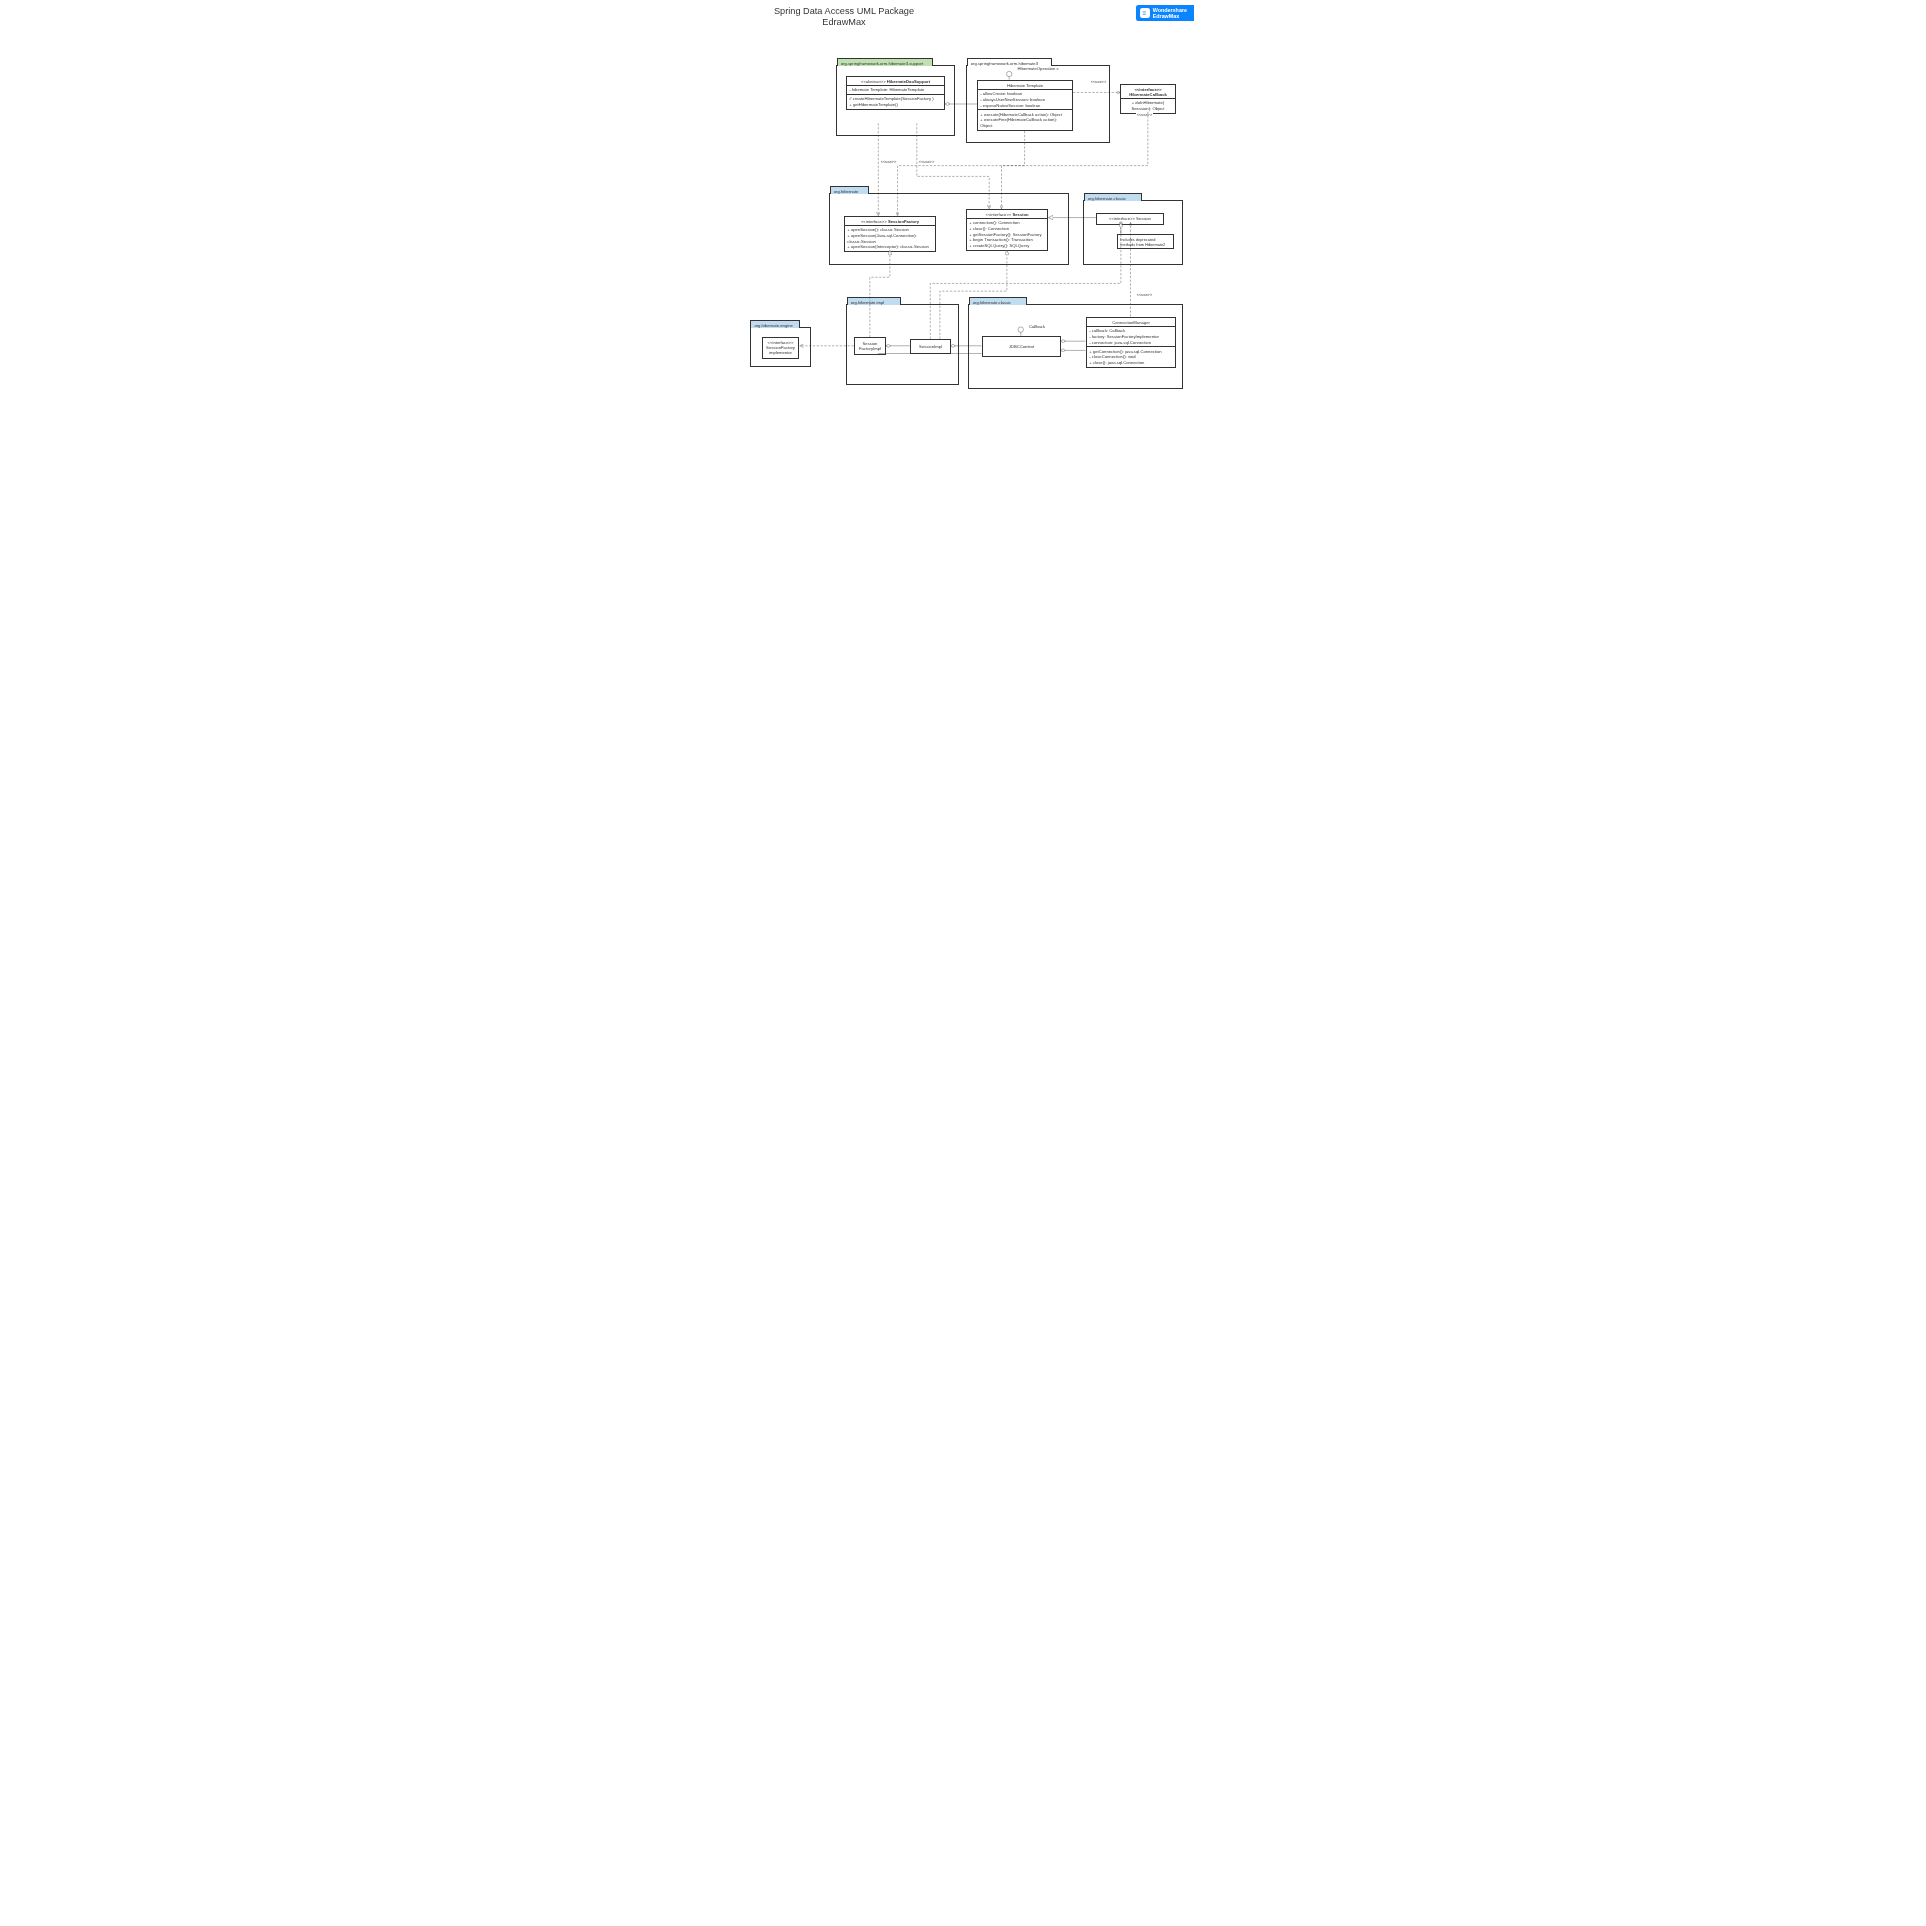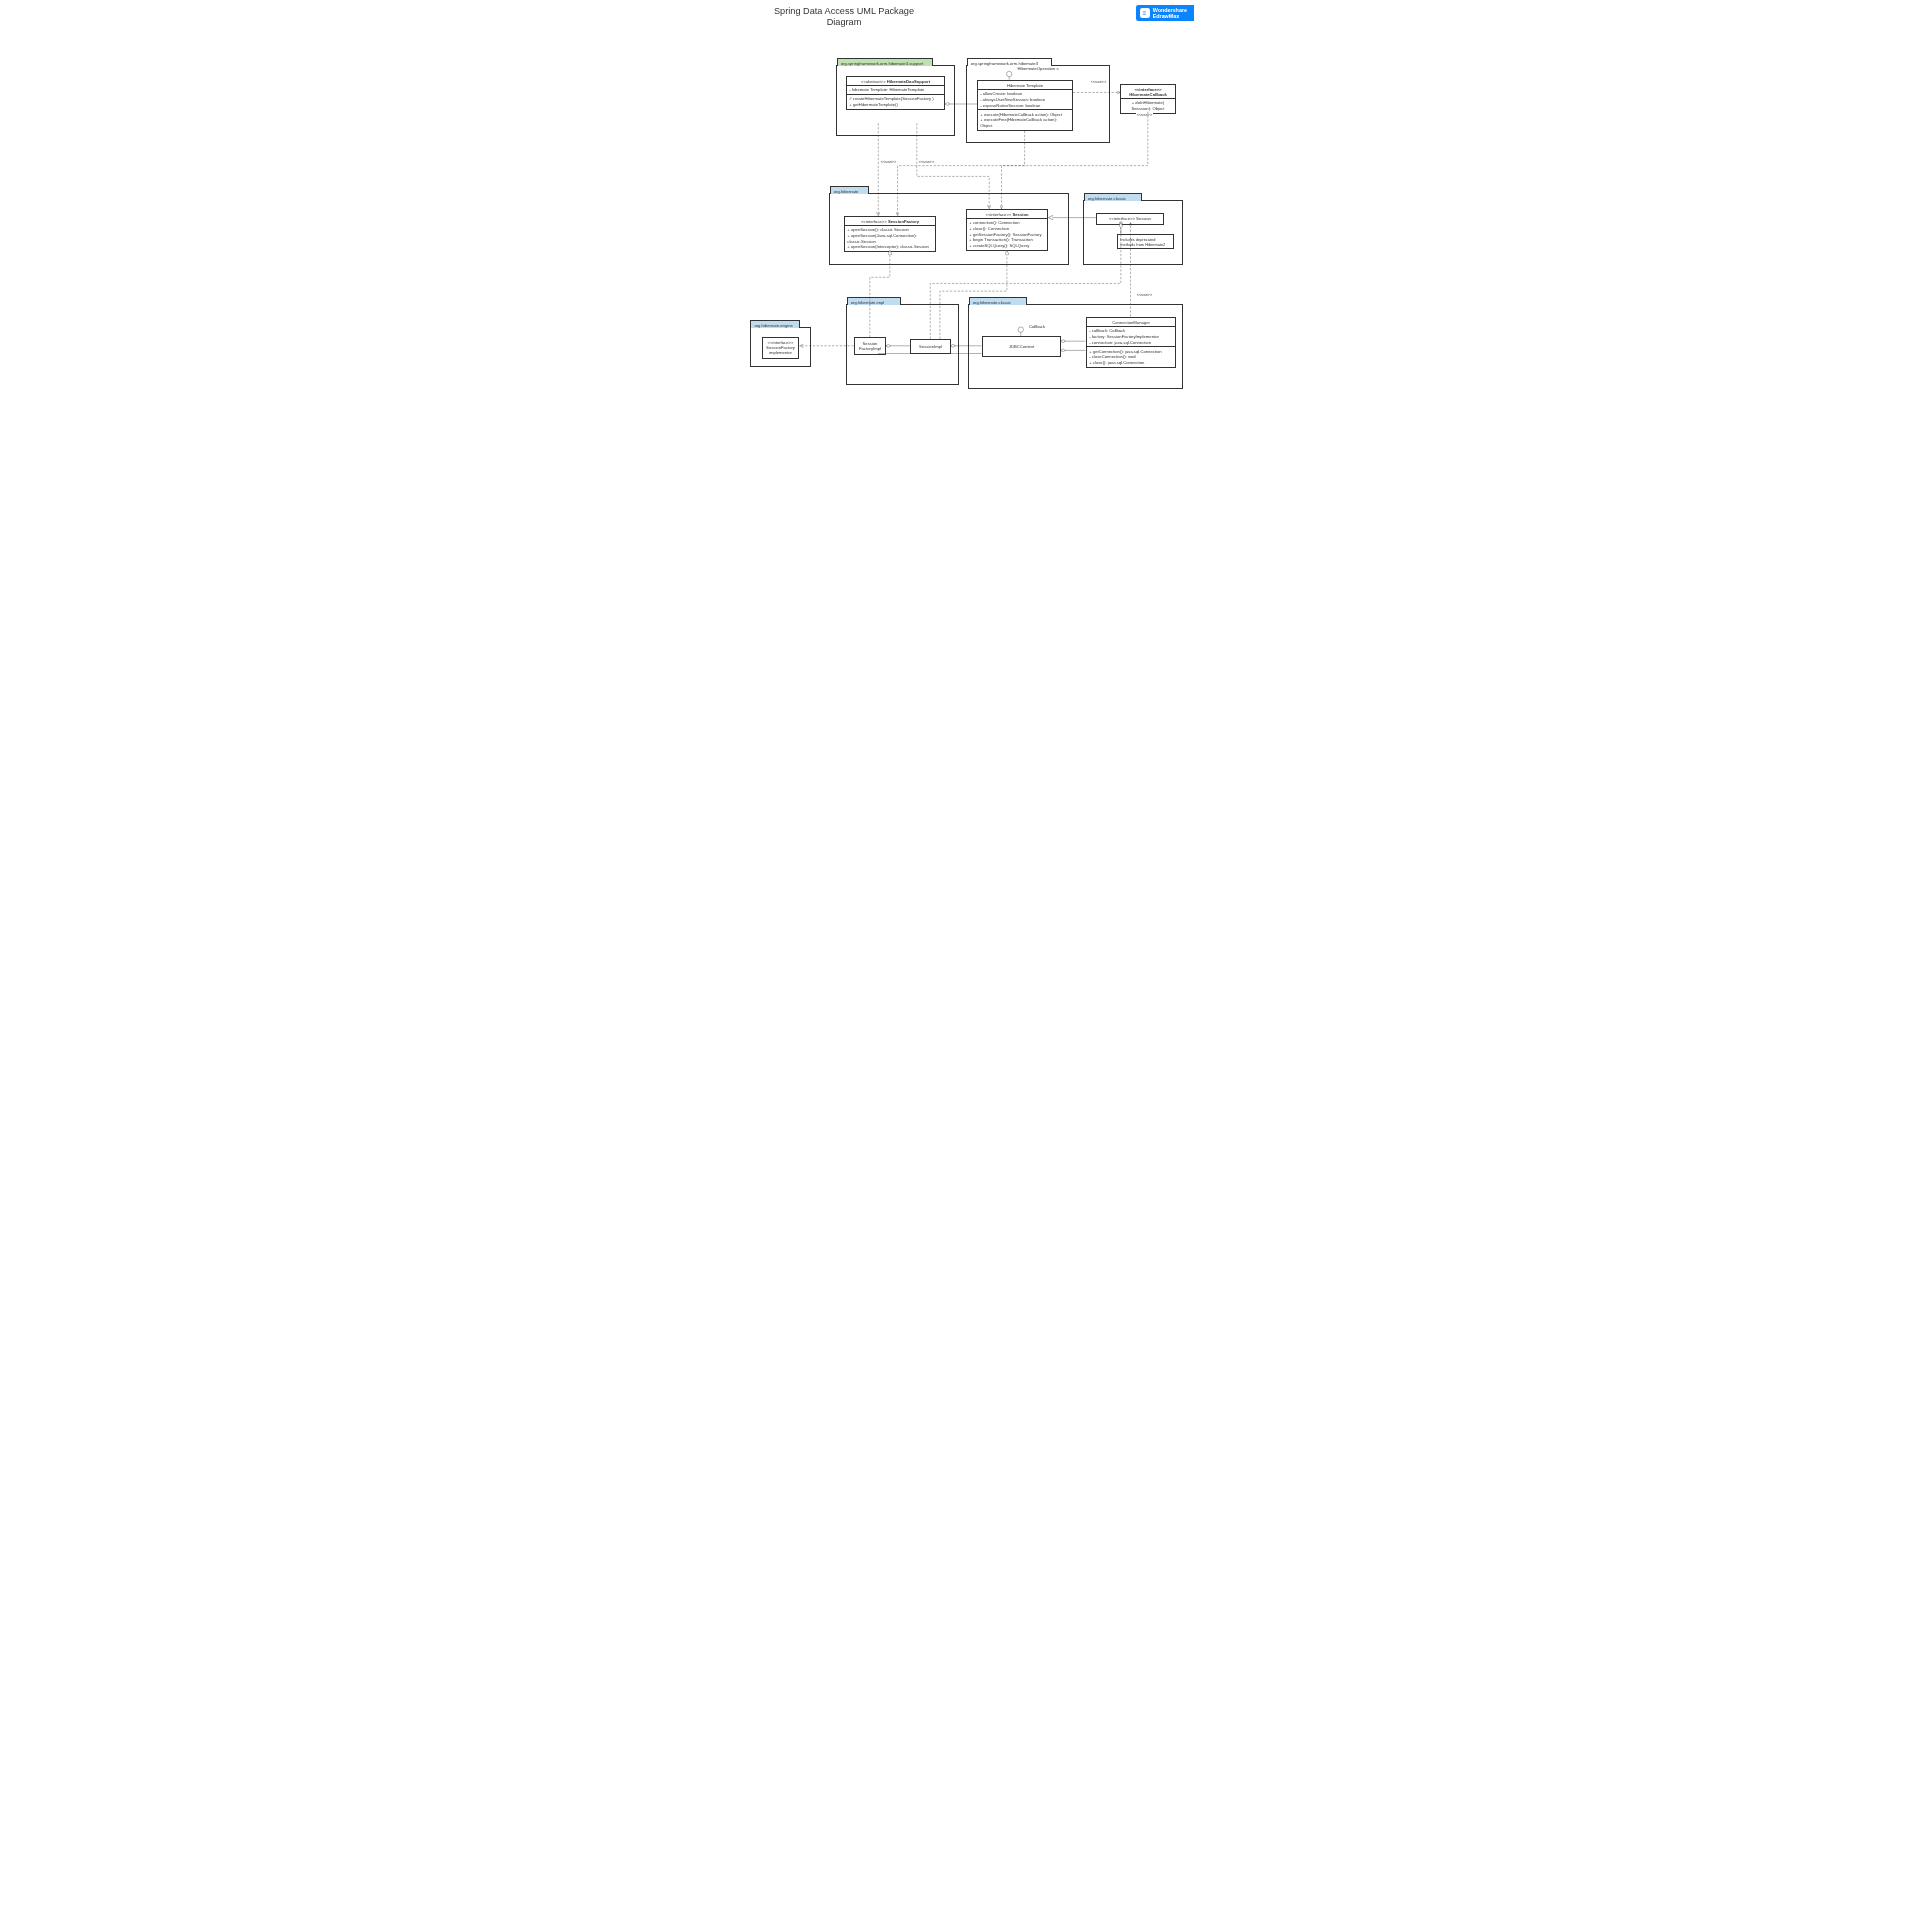--- a/index.html
+++ b/index.html
@@ -146,21 +146,21 @@
     text-align: center;
     font-size: 4.2px;
     line-height: 1.2;
   }
 </style>
 </head>
 <body>
 
 <div class="canvas">
 
-  <div class="title">Spring Data Access UML Package Diagram</div>
+  <div class="title">Spring Data Access UML Package EdrawMax</div>
 
   <div class="watermark-badge">
     <span class="icon">≡</span>
     <span>
       <span>Wondershare</span><br>
       <span>EdrawMax</span>
     </span>
   </div>
 
   <div class="package" style="top:65px; left:104px; width:119px; height:71px;">

